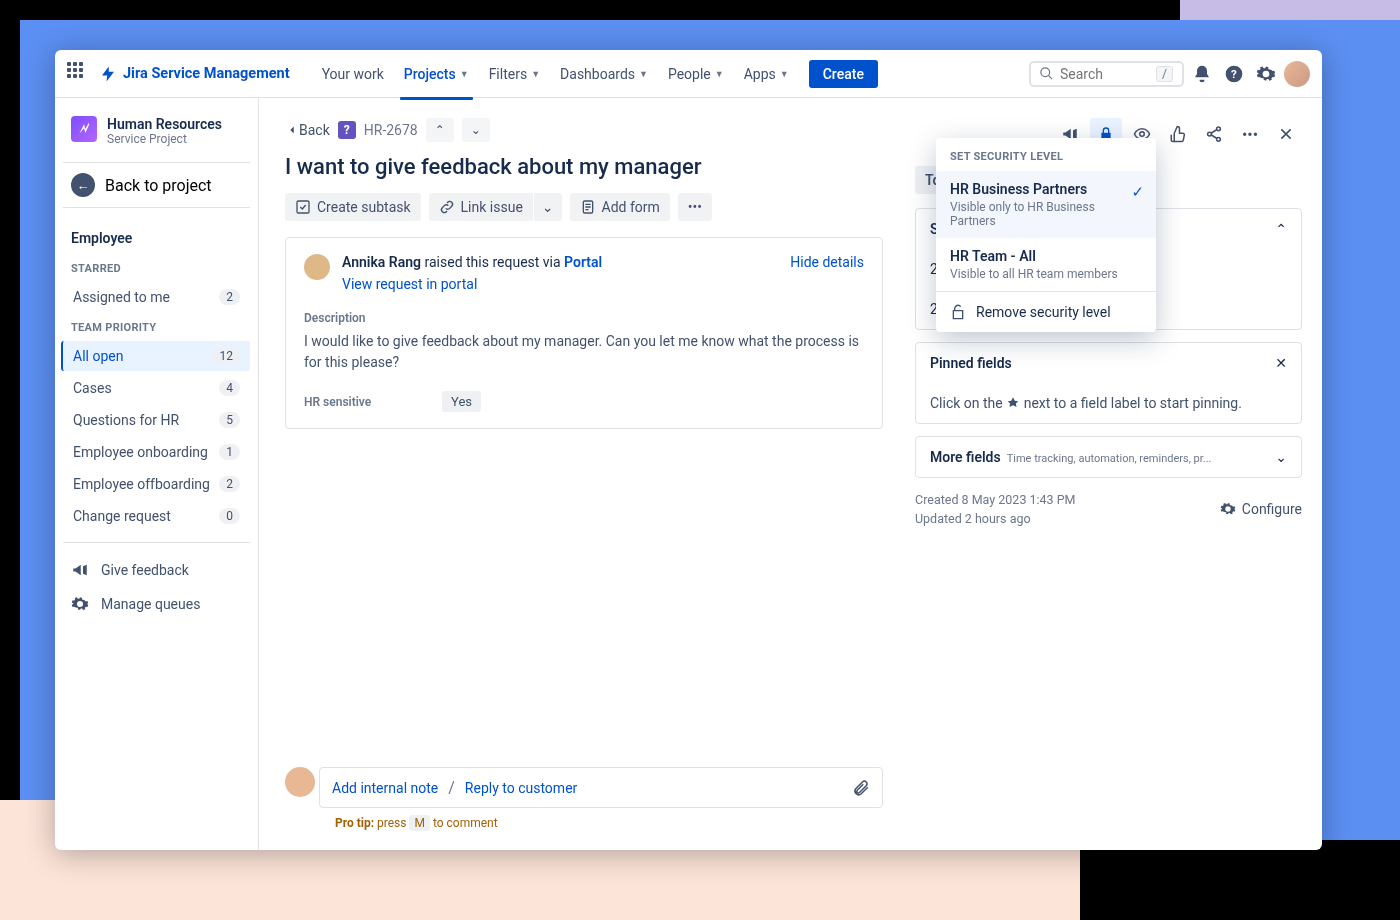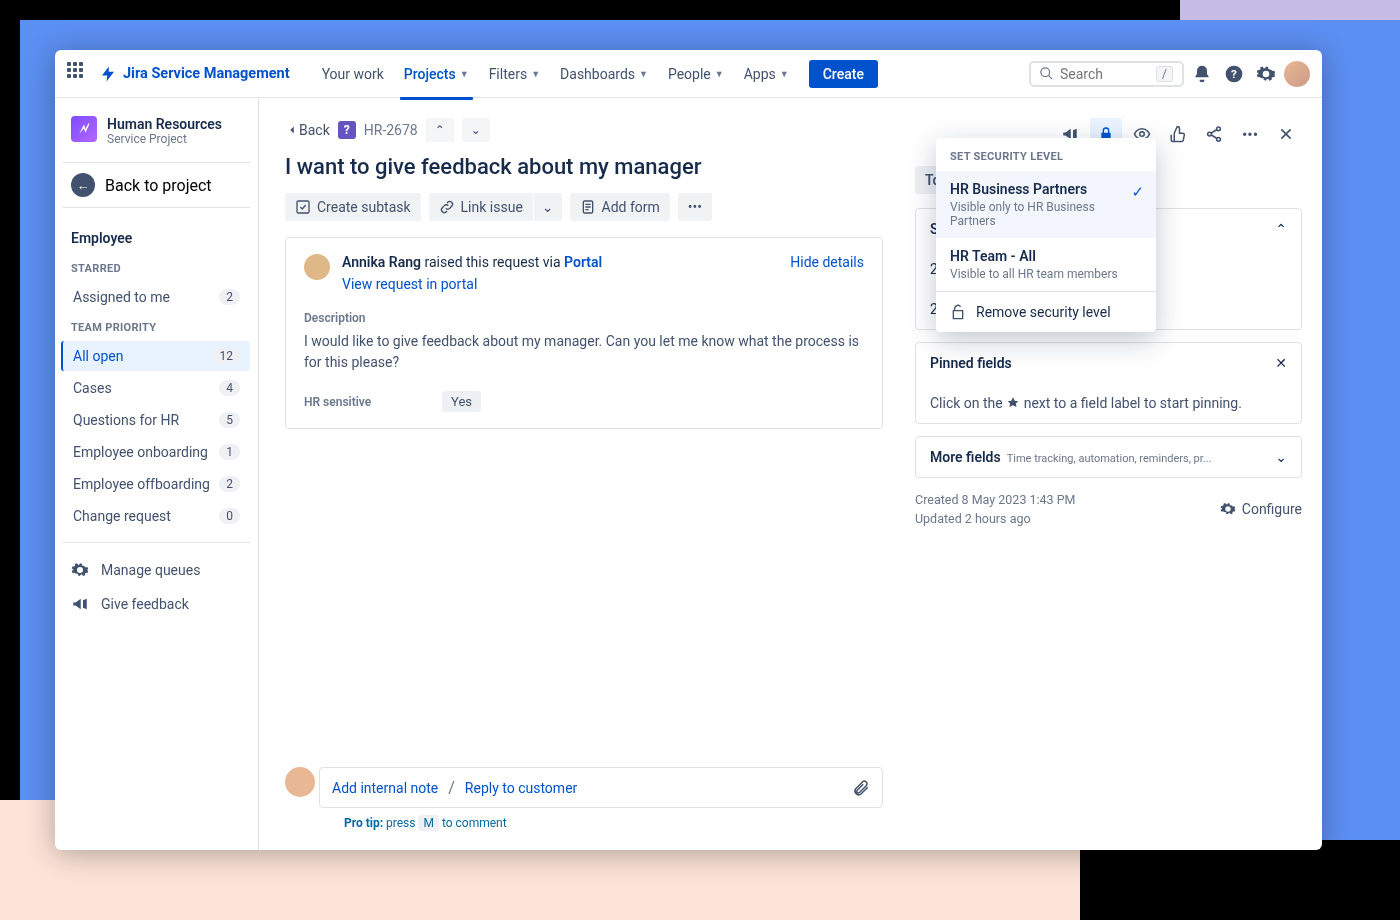--- a/index.html
+++ b/index.html
@@ -66,21 +66,21 @@
 .field-text{font-size:14px;color:#42526e;line-height:1.5;}
 .hr-row{display:flex;align-items:center;margin-top:18px;}
 .hr-label{font-size:12px;font-weight:600;color:#6b778c;width:138px;}
 .hr-badge{background:#eef0f3;padding:3px 9px;border-radius:3px;font-size:13px;color:#42526e;}
 .comment-area{margin-top:auto;display:flex;gap:4px;align-items:flex-start;padding-top:18px;}
 .comment-avatar{width:30px;height:30px;border-radius:50%;background:#e8b894;}
 .comment-box{flex:1;border:1px solid #dfe1e6;border-radius:4px;padding:10px 12px;display:flex;align-items:center;gap:10px;}
 .comment-link{color:#0052cc;font-size:14px;cursor:pointer;}
 .comment-sep{color:#6b778c;}
 .attach-icon{margin-left:auto;color:#42526e;cursor:pointer;}
-.protip{font-size:12px;color:#0369a1;margin-top:8px;margin-left:25px;}
+.protip{font-size:12px;color:#a16207;margin-top:8px;margin-left:16px;}
 .protip kbd{background:#eef0f3;border-radius:3px;padding:1px 5px;font-family:inherit;}
 .right{width:413px;padding:20px 20px 20px 6px;position:relative;}
 .right-actions{display:flex;justify-content:flex-end;gap:4px;margin-bottom:16px;}
 .ra-btn{width:32px;height:32px;display:flex;align-items:center;justify-content:center;color:#42526e;cursor:pointer;border-radius:3px;}
 .ra-btn.active{background:#e9f2ff;color:#0052cc;}
 .status-btn{display:inline-flex;align-items:center;background:#eef0f3;border-radius:3px;padding:6px 10px;font-size:14px;font-weight:600;color:#42526e;margin-bottom:14px;cursor:pointer;}
 .detail-box{border:1px solid #dfe1e6;border-radius:4px;margin-bottom:12px;}
 .detail-row{display:flex;align-items:center;justify-content:space-between;padding:12px 14px;font-size:14px;color:#172b4d;}
 .detail-head{font-weight:600;}
 .detail-sub{color:#6b778c;font-size:11px;margin-left:6px;overflow:hidden;text-overflow:ellipsis;white-space:nowrap;}
@@ -222,29 +222,29 @@
           <span>Employee offboarding</span>
           <span class="count-badge">2</span>
         </div>
       <div class="side-item">
           <span>Change request</span>
           <span class="count-badge">0</span>
         </div>
       <div class="side-divider"></div>
       <div class="side-action">
           <svg width="18" height="18" viewBox="0 0 24 24">
+            <path fill="#42526e" d="M3 10v4h3l7 5V5l-7 5H3zm13-3v10l5 2V5z"></path>
+          </svg>
+          <span>Give feedback</span>
+        </div>
+      <div class="side-action">
+          <svg width="18" height="18" viewBox="0 0 24 24">
             <path fill="#42526e" d="M12 8a4 4 0 1 0 0 8 4 4 0 0 0 0-8zm9 4l2 1-1 3-2-.5a8 8 0 0 1-1.5 1.5l.5 2-3 1-1-2h-2l-1 2-3-1 .5-2A8 8 0 0 1 4 15.5L2 16l-1-3 2-1v-1l-2-1 1-3 2 .5A8 8 0 0 1 5.5 6L5 4l3-1 1 2h2l1-2 3 1-.5 2A8 8 0 0 1 20 8.5l2-.5 1 3-2 1z"></path>
           </svg>
           <span>Manage queues</span>
-        </div>
-      <div class="side-action">
-          <svg width="18" height="18" viewBox="0 0 24 24">
-            <path fill="#42526e" d="M3 10v4h3l7 5V5l-7 5H3zm13-3v10l5 2V5z"></path>
-          </svg>
-          <span>Give feedback</span>
         </div>
     </div>
 
     <div class="main">
       <div class="center">
         <div class="crumb">
           <div class="crumb-back">
               <svg width="14" height="14" viewBox="0 0 24 24">
                 <path fill="#42526e" d="M15 6l-6 6 6 6"></path>
               </svg>

